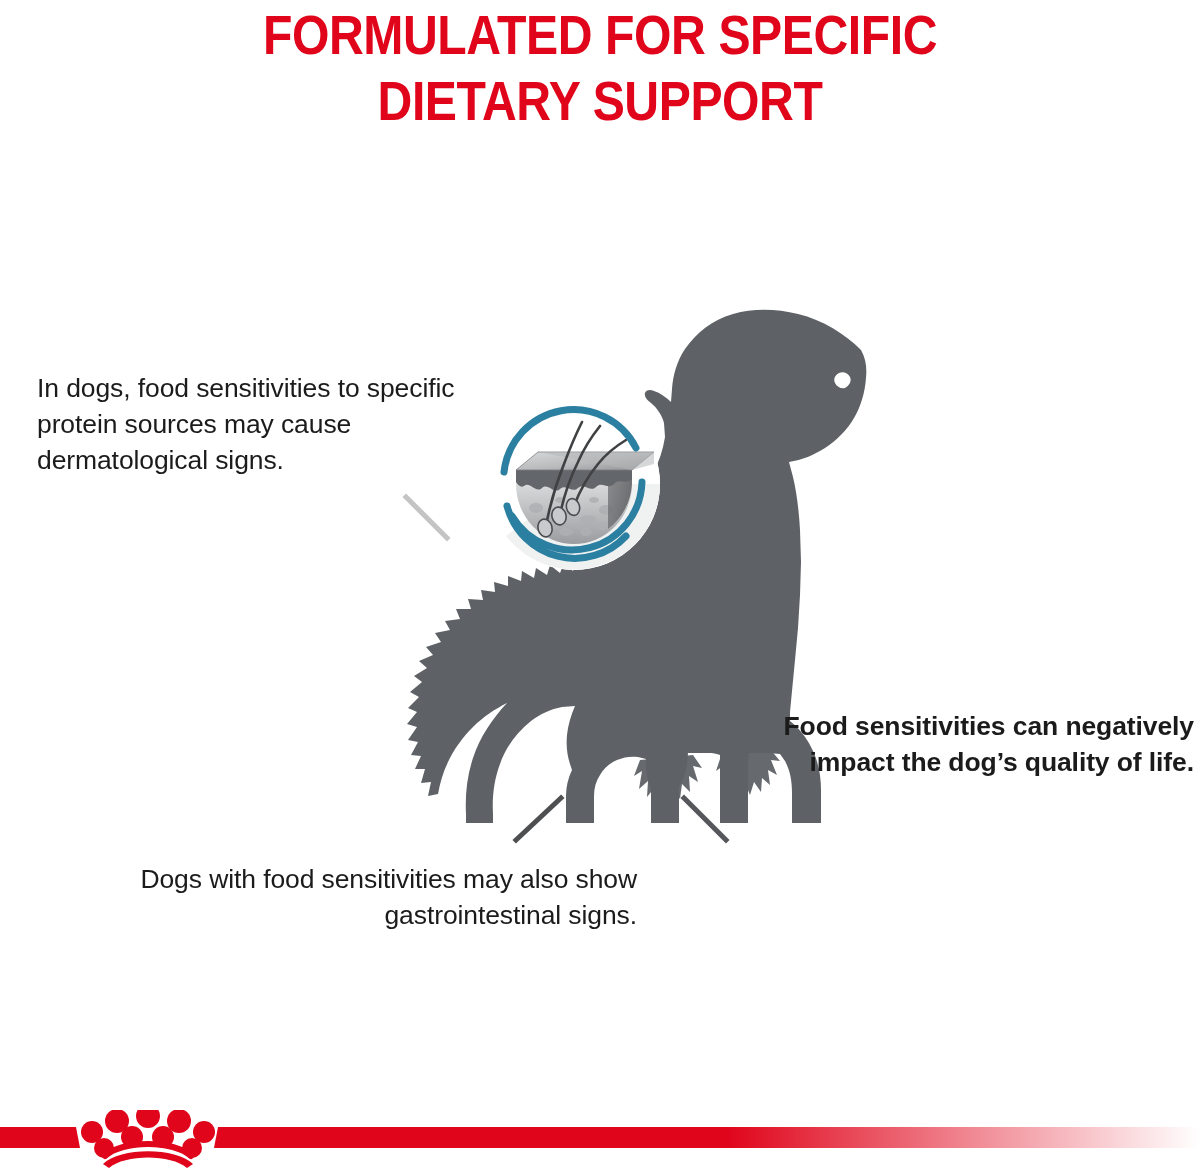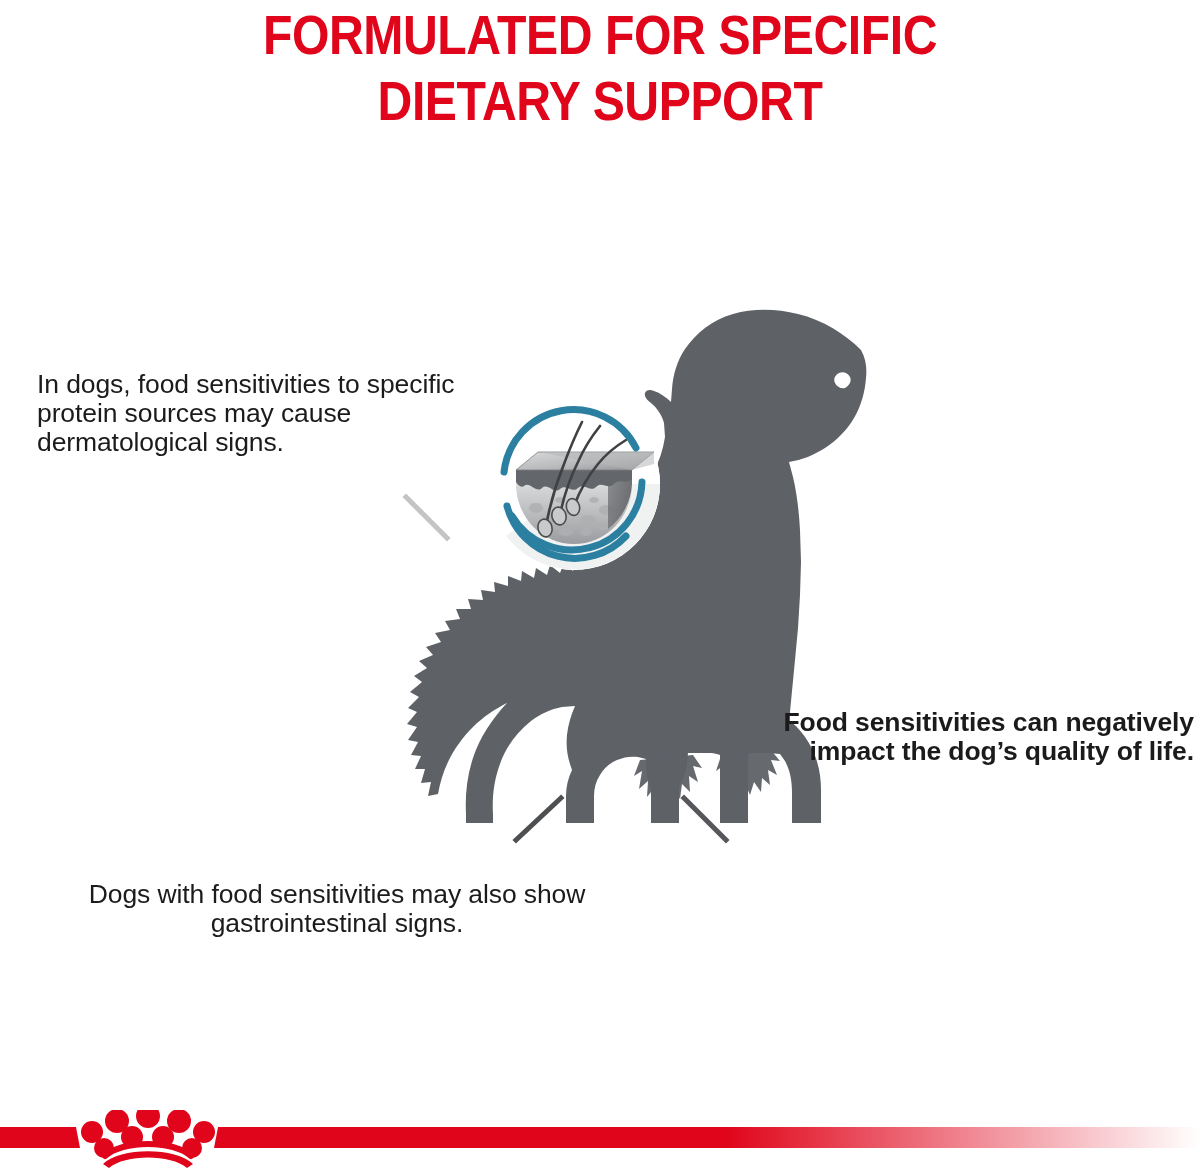--- a/index.html
+++ b/index.html
@@ -23,27 +23,27 @@
     transform:scaleX(0.86);
     transform-origin:50% 0;
   }
   #headline .l { display:block; white-space:nowrap; }
 
   
   .callout {
     position:absolute;
     font-family:"Liberation Sans", sans-serif;
     font-size:26.5px;
-    line-height:29px;
+    line-height:36px;
     color:#1b1b1b;
     letter-spacing:-0.1px;
   }
   #callout-skin      { left:37px;  top:370px; width:440px; text-align:left; }
   #callout-quality   { right:6px;  top:708px; width:430px; text-align:right;font-weight:bold; }
-  #callout-gi        { left:37px;  top:880px; width:600px; text-align:center; }
+  #callout-gi        { left:37px;  top:861px; width:600px; text-align:right; }
 
   
   .conn { position:absolute; pointer-events:none; }
 
   
   #footer-band { position:absolute; left:0; top:1110px; width:1200px; height:58px; }
 
   
   #dog-wrap { position:absolute; left:340px; top:290px; width:560px; height:540px; }
 

